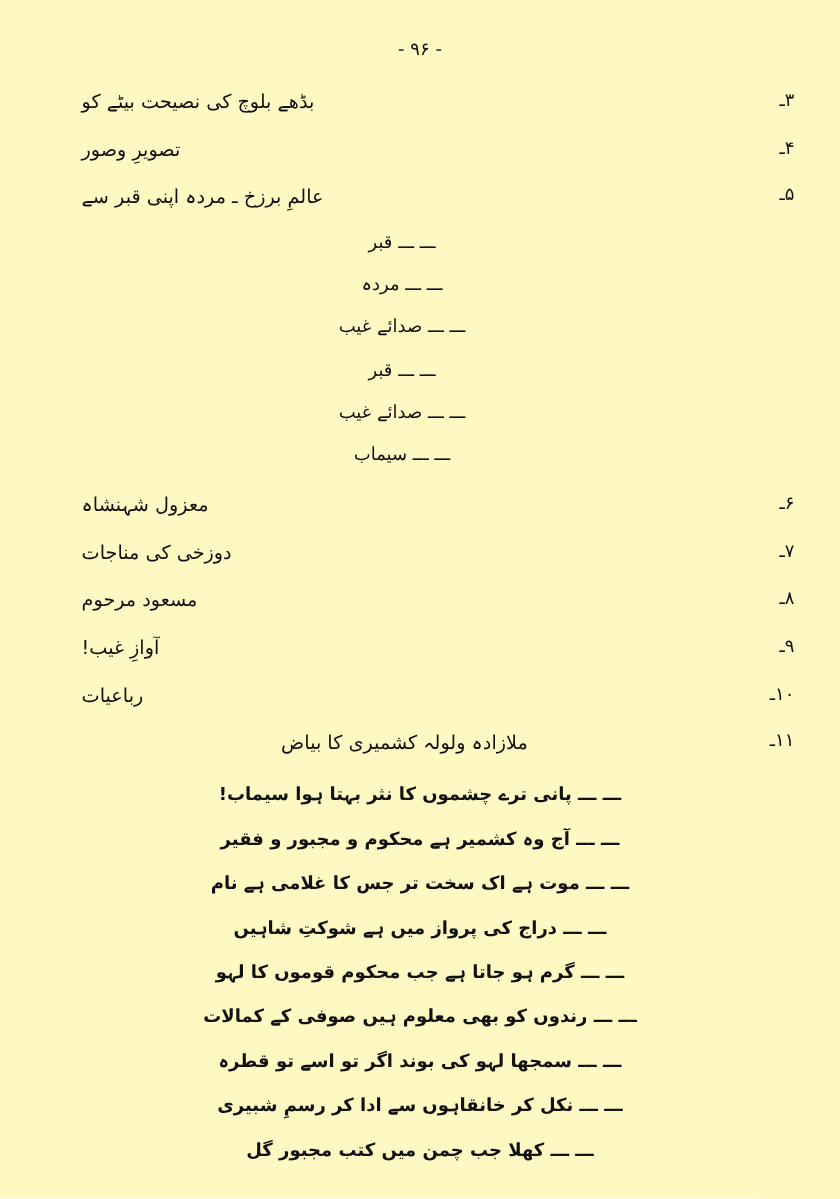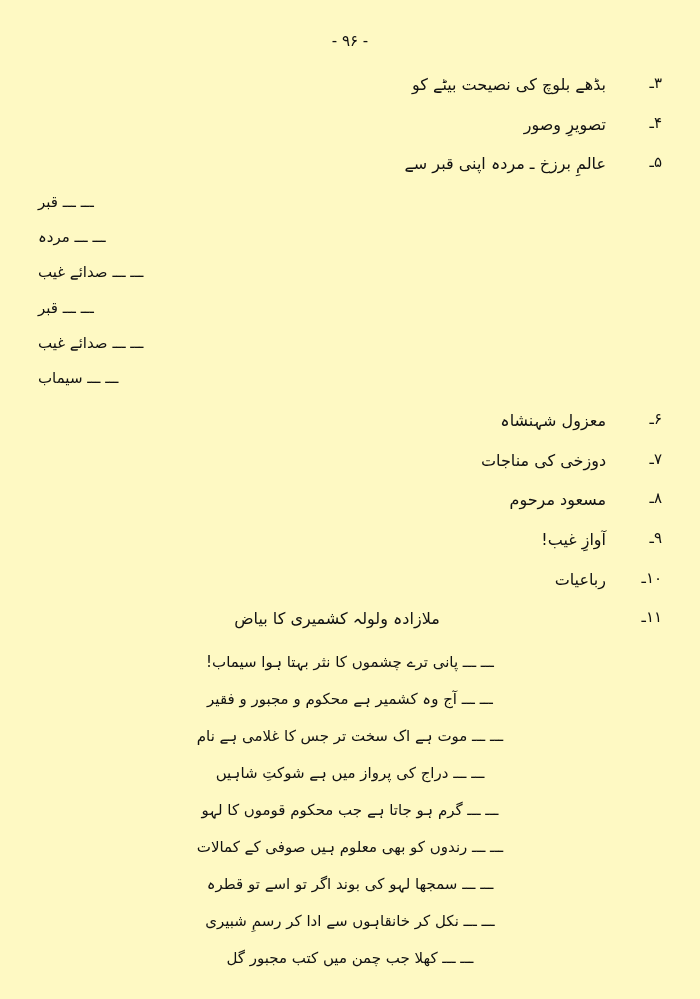--- a/index.html
+++ b/index.html
@@ -49,49 +49,50 @@
     width: 56px;
     flex: 0 0 56px;
     text-align: right;
     font-size: 15px;
     white-space: nowrap;
     color: #111;
     line-height: 1.5;
   }
   .toc-title {
     flex: 1 1 auto;
-    text-align: right;
+    text-align: left;
     font-size: 16px;
     line-height: 1.6;
     color: #111;
     padding-left: 30px;
   }
   .toc-title.wide {
     text-align: center;
   }
   .sub-row {
     display: block;
-    text-align: left;
+    text-align: center;
     font-size: 15px;
     line-height: 1.55;
     margin-bottom: 12px;
     color: #111;
     padding-right: 30px;
   }
   .verse-block {
     direction: rtl;
     padding: 4px 38px 0 38px;
     box-sizing: border-box;
   }
   .verse-row {
     text-align: center;
     font-size: 15px;
     line-height: 1.6;
     margin-bottom: 13px;
     color: #111;
+    font-weight: bold;
   }
   .spacer-sm { height: 6px; }
 </style>
 </head>
 <body>
 
 <div class="page">
 
   <div class="page-number">- ۹۶ -</div>
 

